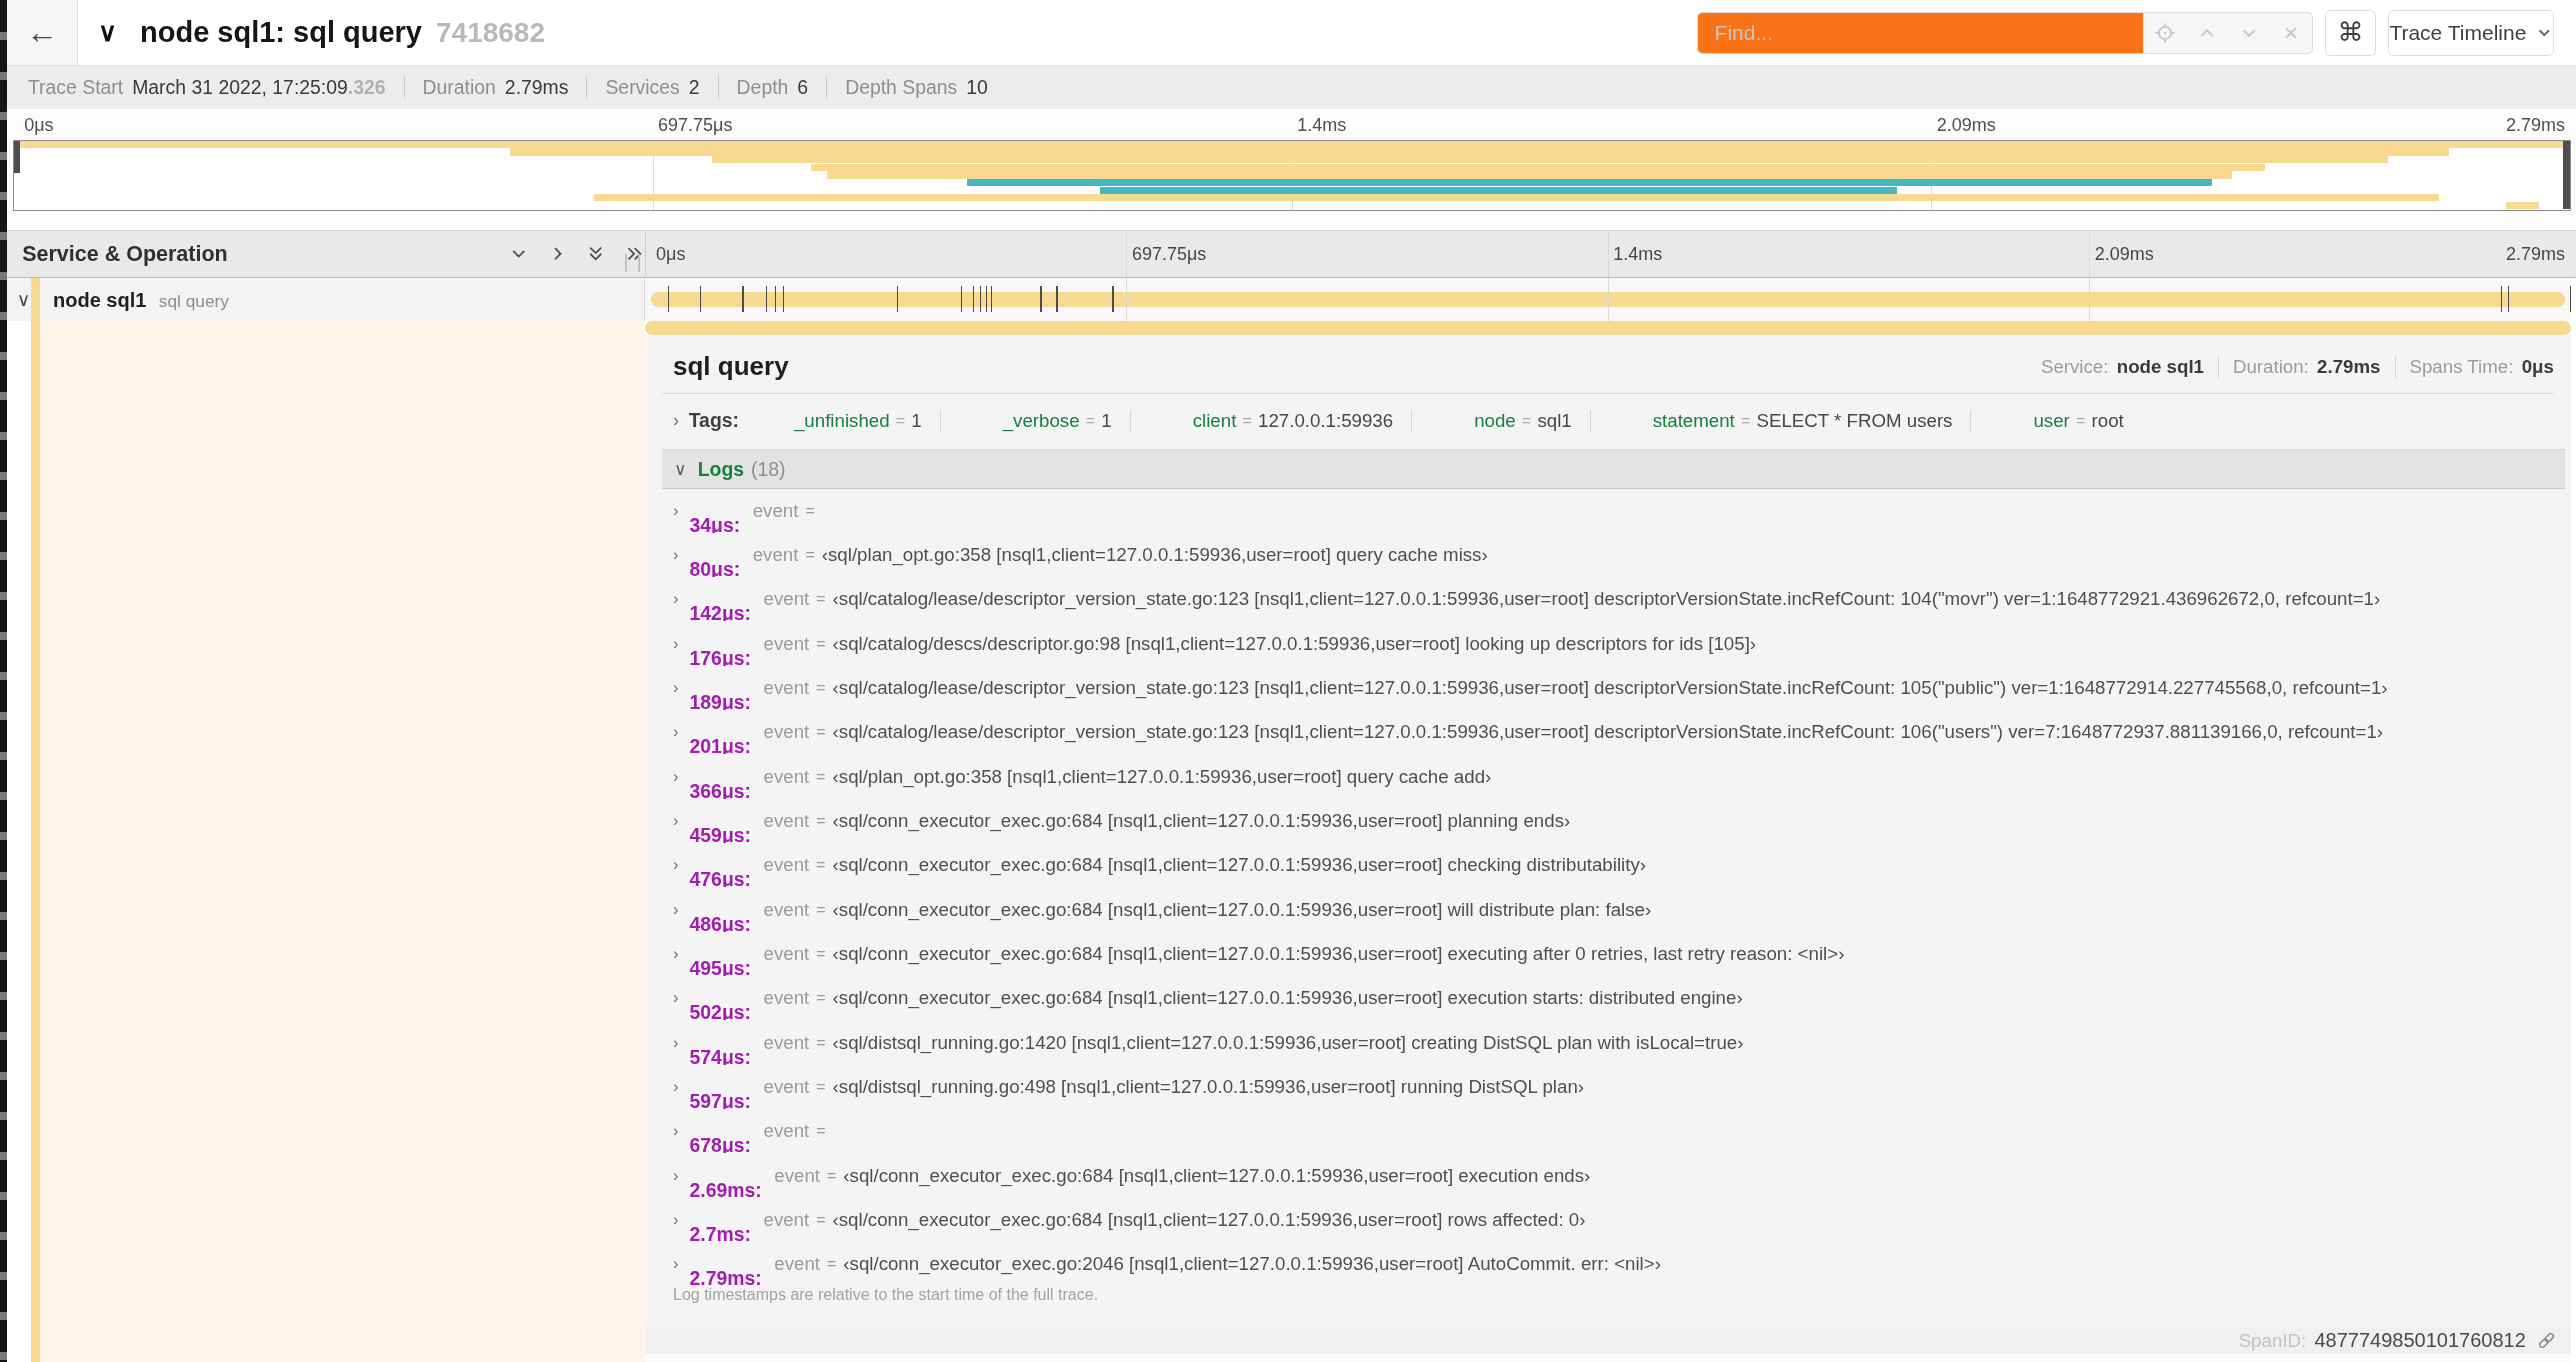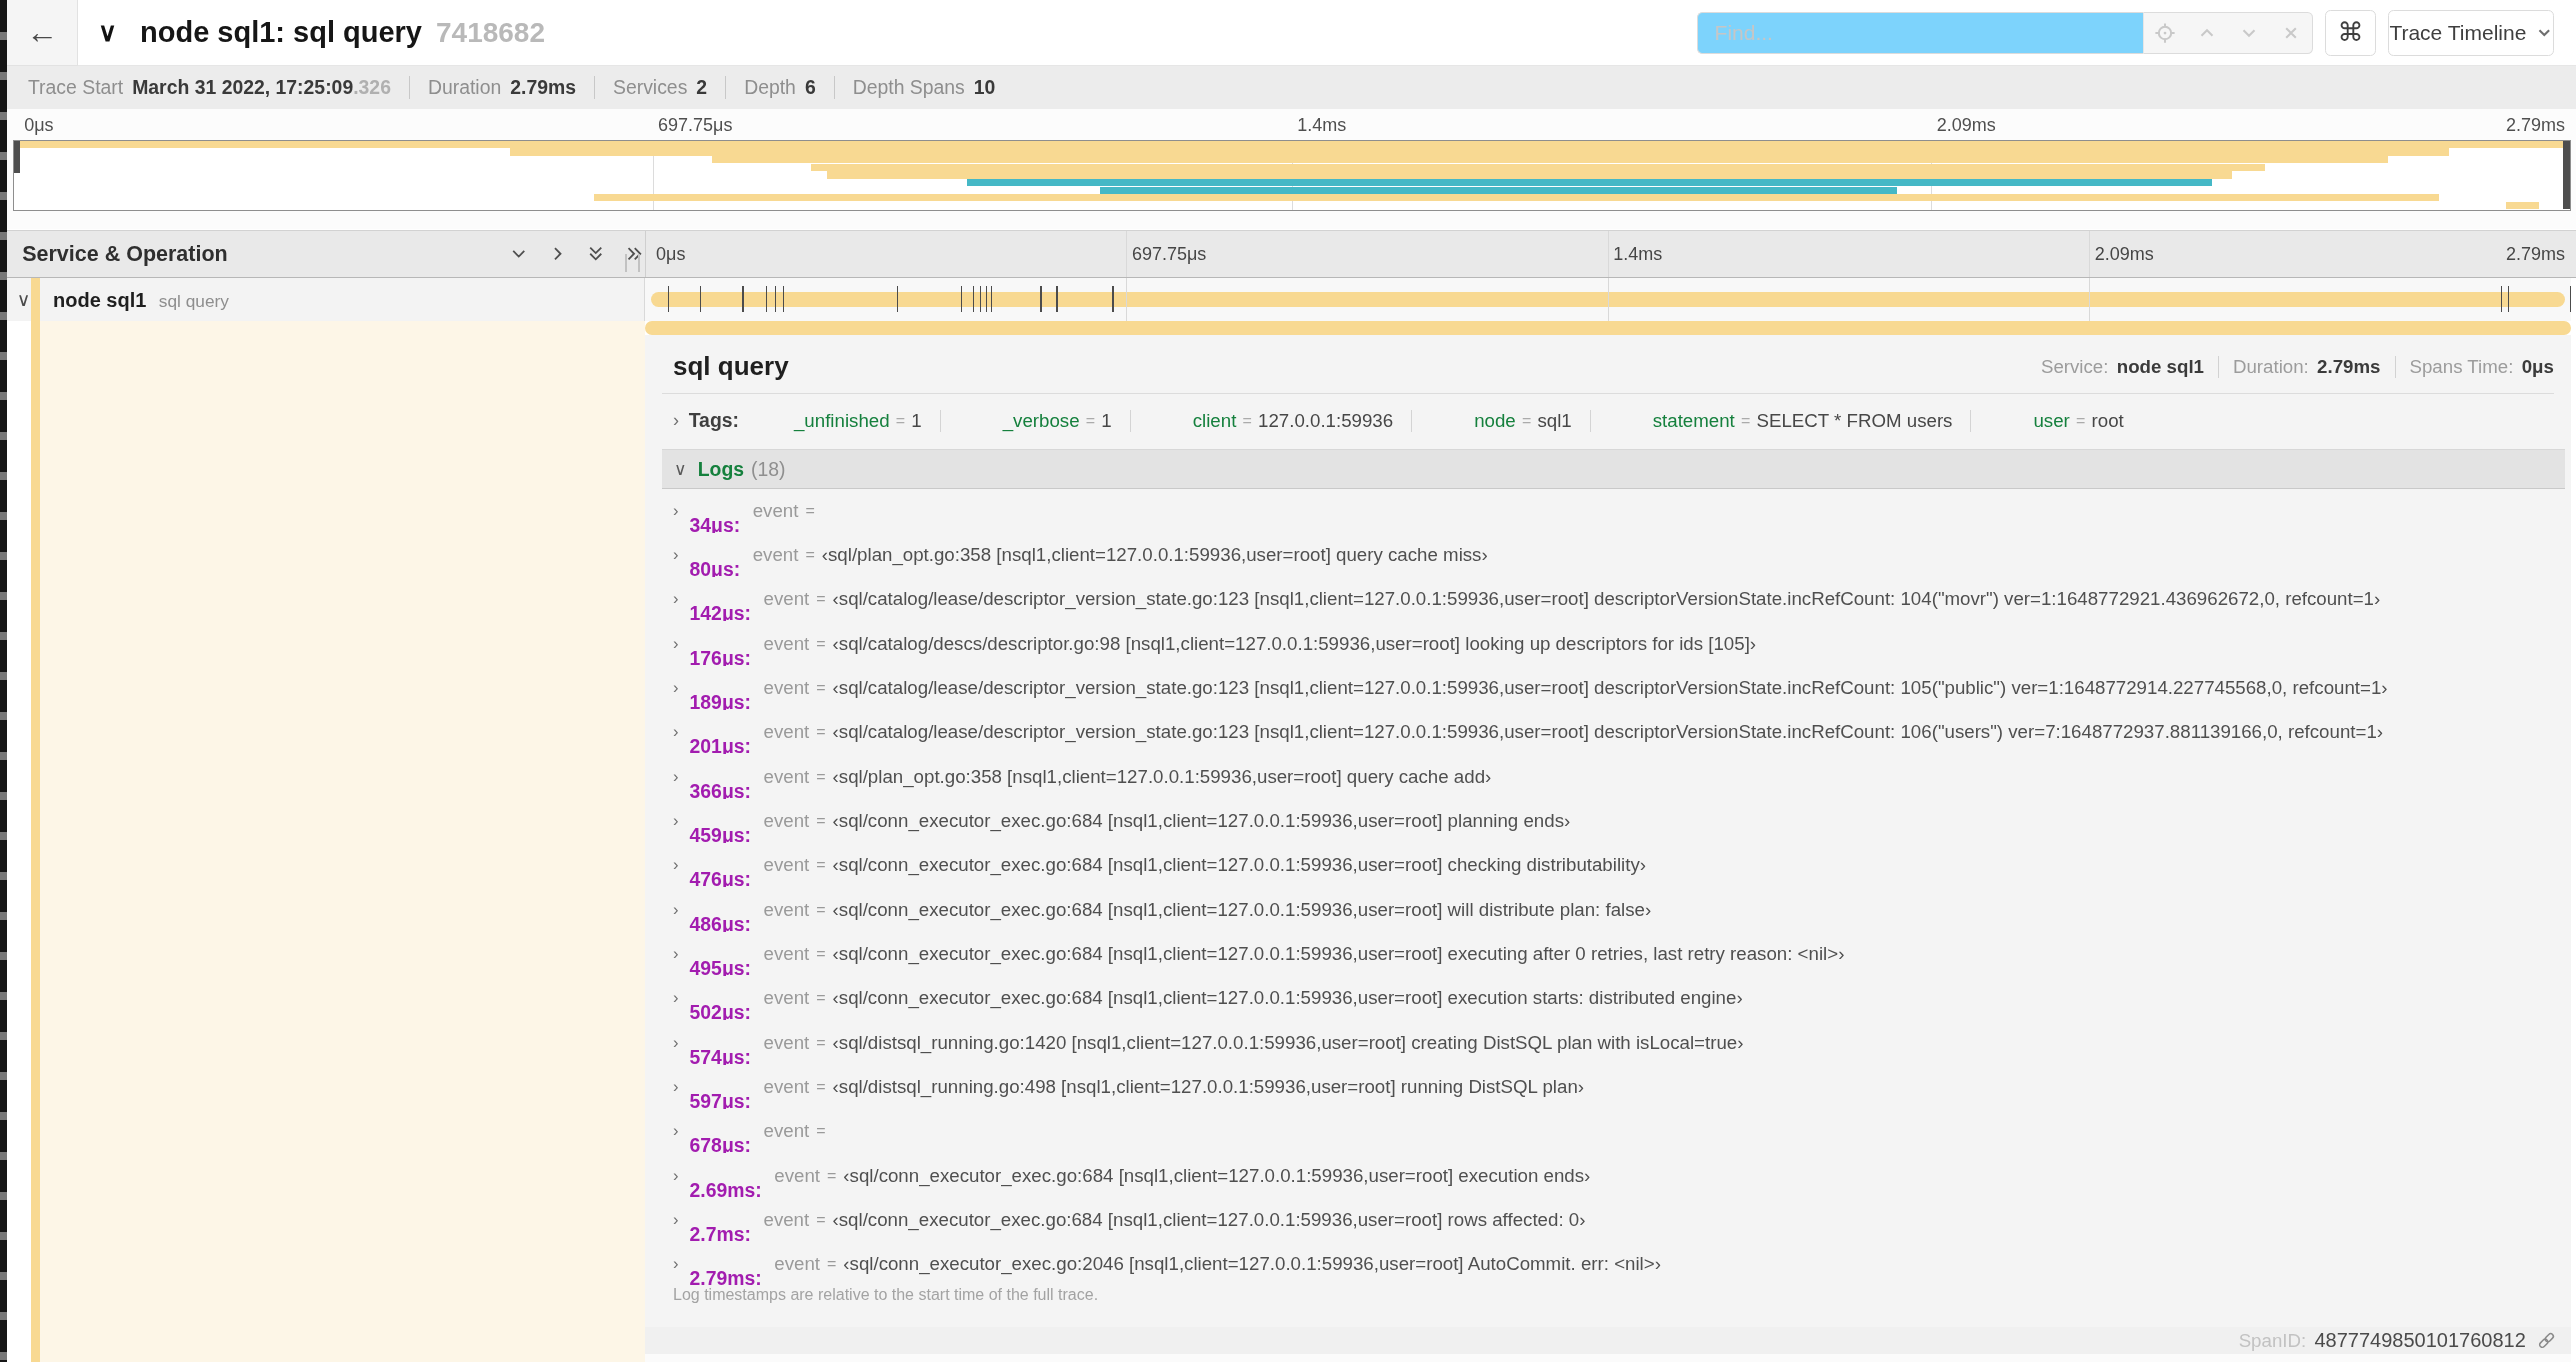--- a/index.html
+++ b/index.html
@@ -19,21 +19,21 @@
               display:flex; align-items:center; justify-content:center;
               font-size:32px; color:#4a4a4a; cursor:pointer; }
   #title-caret { position:absolute; left:91px; top:32px; transform:translateY(-50%);
                  font-size:26px; font-weight:bold; color:#111; }
   #page-title { position:absolute; left:133px; top:32px; transform:translateY(-50%);
                 font-size:29px; font-weight:bold; color:#161616; white-space:nowrap; }
   #trace-id { font-weight:bold; color:#b9b9b9; margin-left:14px; font-size:28px; }
 
   #find-input { position:absolute; left:1690px; top:11.8px; width:446px; height:42px;
                 border:1.4px solid #dcdcdc; border-right:none; border-radius:5.5px 0 0 5.5px;
-                padding:0 16.6px; font-size:21px; color:#444; background:#7dd3fc; outline:none;
+                padding:0 16.6px; font-size:21px; color:#444; background:#f97316; outline:none;
                 font-family:"Liberation Sans",sans-serif; }
   #find-input::placeholder { color:#c6c6c6; }
   #find-icons { position:absolute; left:2136px; top:11.8px; width:170px; height:42px;
                 background:#f6f6f6; border:1.4px solid #dcdcdc; border-left:0.7px solid #e6e6e6;
                 border-radius:0 5.5px 5.5px 0; display:flex; align-items:center;
                 justify-content:space-around; }
   #find-icons svg { width:22px; height:22px; stroke:#c9c9c9; stroke-width:3; fill:none; cursor:pointer; }
   #cmd-btn { position:absolute; left:2318px; top:9.7px; width:51px; height:46px;
              border:1.4px solid #dcdcdc; border-radius:5.5px; background:#fff;
              display:flex; align-items:center; justify-content:center;
@@ -44,21 +44,21 @@
             font-size:21px; color:#3f3f3f; cursor:pointer; white-space:nowrap; }
   #tt-btn svg { width:16.6px; height:16.6px; stroke:#6f6f6f; stroke-width:3; fill:none; }
 
   
   #infobar { position:absolute; left:7px; right:0; top:66px; height:44px; background:#ececec;
              border-bottom:0.7px solid #d8d8d8; display:flex; align-items:center;
              padding-left:21px; font-size:19.4px; }
   .info-item { display:flex; align-items:center; height:23.5px; white-space:nowrap; }
   .info-item + .info-item { border-left:0.7px solid #c8c8c8; margin-left:18px; padding-left:18px; }
   .info-lbl { color:#8e8e8e; margin-right:9px; }
-  .info-val { color:#3a3a3a; font-weight:bold; }
+  .info-val { color:#3a3a3a; font-weight:normal; }
   .info-sfx { color:#b0b0b0; font-weight:bold; }
 
   
   #minimap-sec { position:absolute; left:7px; right:0; top:109px; height:120px; background:#fcfcfc; }
   #mm-labels { position:absolute; left:6.2px; right:5.5px; top:5.5px; height:23.5px;
                font-size:18px; color:#4f4f4f; }
   #mm-labels .tick-lbl { position:absolute; top:0; white-space:nowrap; }
   #mm-box { position:absolute; left:6.2px; right:5.5px; top:30.5px; height:71px;
             border:1.4px solid #8e8e8e; background:#fff; cursor:col-resize; }
   #mm-canvas { position:absolute; inset:0; }

